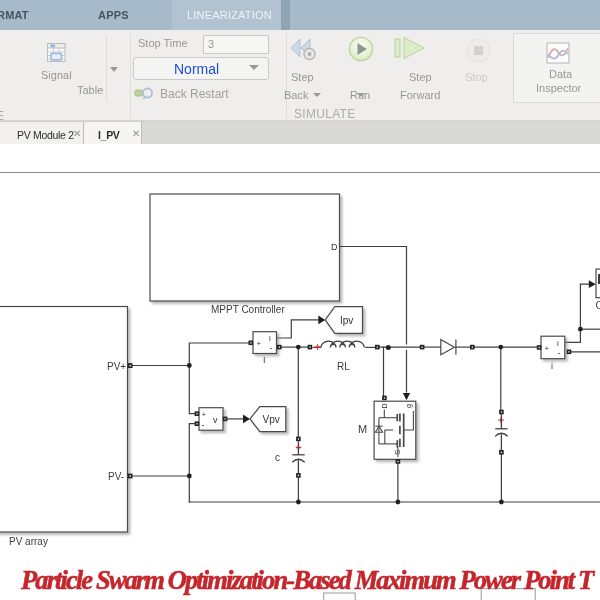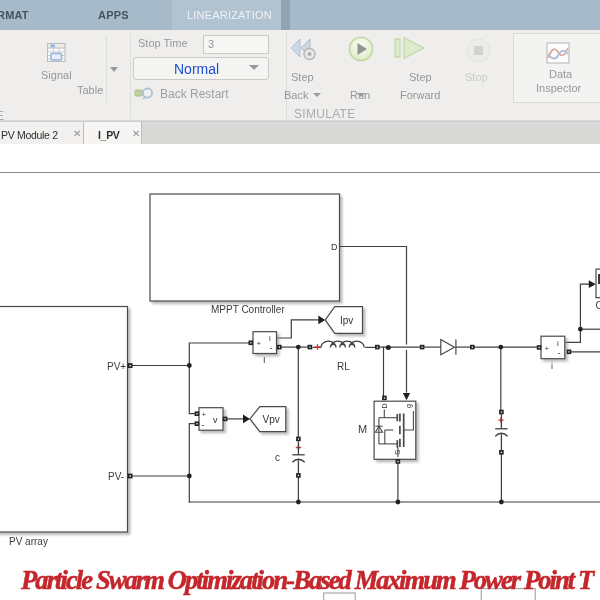--- a/index.html
+++ b/index.html
@@ -109,21 +109,21 @@
   <rect x="1" y="1" width="22" height="20" fill="#fdfdfd" stroke="#b3b3b3"></rect>
   <path d="M2,16 C6,6 9,5 12,10 C15,15 18,15 22,6" fill="none" stroke="#dbaaa6" stroke-width="1.8"></path>
   <path d="M2,12 C6,18 10,18 13,12 C16,7 19,8 22,12" fill="none" stroke="#abbed5" stroke-width="1.8"></path>
 </svg>
 <div class="abs glabel" style="left:549px;top:68px;">Data</div>
 <div class="abs glabel" style="left:536px;top:82px;">Inspector</div>
 
 <div class="abs" id="docstrip"></div>
 <div class="abs doctab" style="left:0;width:83px;border-right:1px solid #bdbdbc;"></div>
 <div class="abs doctab" style="left:84px;width:57px;border-right:1px solid #bdbdbc;background:#f6f5f3;"></div>
-<div class="abs doctxt" style="left:1px;">PV Module 2</div>
+<div class="abs doctxt" style="left:17px;">PV Module 2</div>
 <div class="abs xclose" style="left:73px;">✕</div>
 <div class="abs doctxt" style="left:98px;font-weight:bold;">I_PV</div>
 <div class="abs xclose" style="left:132px;">✕</div>
 
 <svg class="abs" style="left:0;top:0;" width="600" height="600" font-family="Liberation Sans, sans-serif">
   <defs>
     <filter id="sh" x="-20%" y="-20%" width="150%" height="150%">
       <feDropShadow dx="2.4" dy="2.4" stdDeviation="1.3" flood-color="#8f8f8f" flood-opacity="0.6"></feDropShadow>
     </filter>
   </defs>

